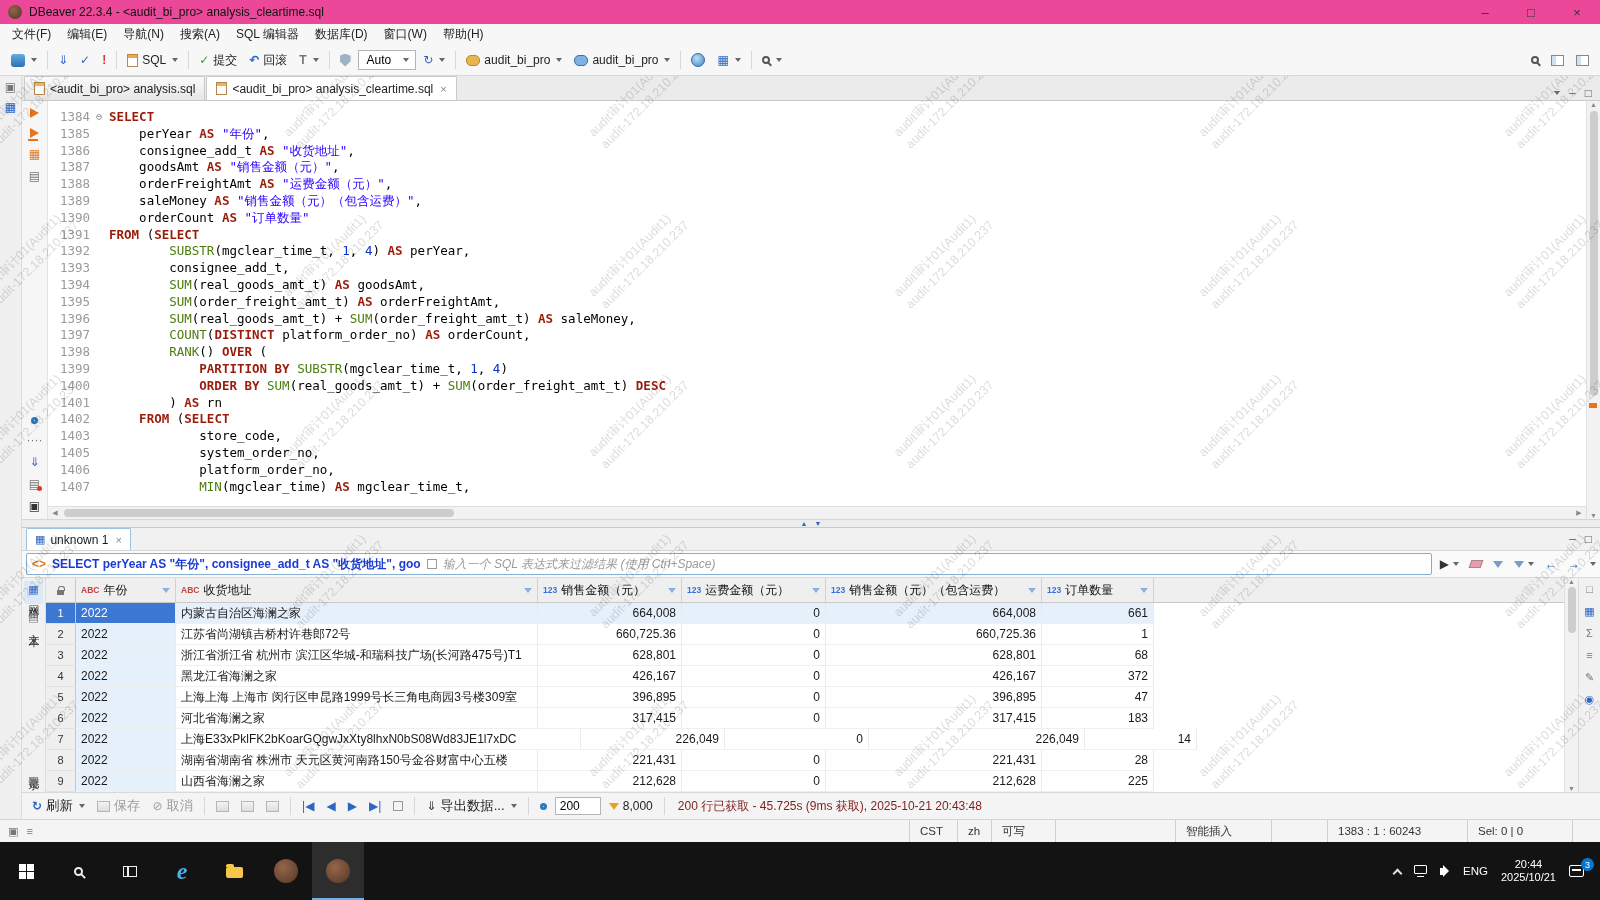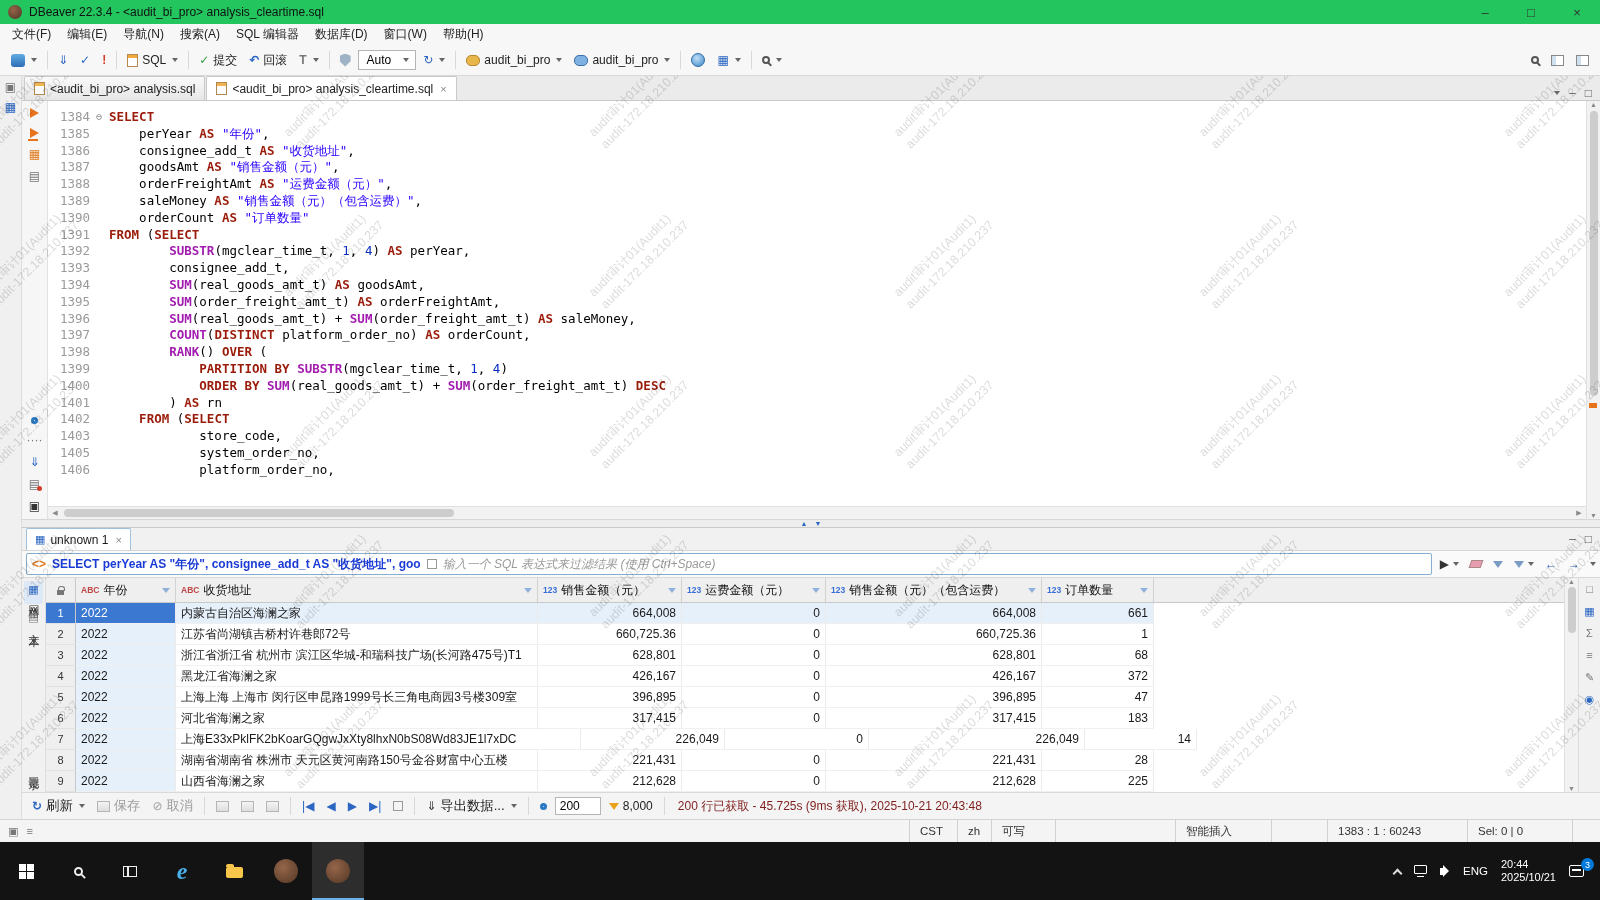--- a/index.html
+++ b/index.html
@@ -2,21 +2,21 @@
 <html><head>
 <meta charset="utf-8">
 <style>
 *{margin:0;padding:0;box-sizing:border-box}
 html,body{width:1600px;height:900px;overflow:hidden}
 body{font-family:"Liberation Sans","DejaVu Sans",sans-serif;font-size:12px;color:#1a1a1a;background:#000}
 button{font-family:inherit;background:none;border:none;cursor:default}
 .screen{width:1600px;height:900px;display:flex;flex-direction:column;overflow:hidden}
 .app{flex:1;display:flex;flex-direction:column;background:#f2f2f2;min-height:0}
 
-.titlebar{height:24px;background:#22c55e;display:flex;align-items:center;padding-left:8px;flex:none}
+.titlebar{height:24px;background:#ec4899;display:flex;align-items:center;padding-left:8px;flex:none}
 .app-icon{width:14px;height:14px;border-radius:50%;background:radial-gradient(circle at 38% 35%,#94664a,#4e3322);margin-right:7px;flex:none}
 .title-text{font-size:12px;color:#111;white-space:nowrap}
 .win-controls{margin-left:auto;display:flex;height:100%}
 .wc{width:46px;display:flex;align-items:center;justify-content:center;font-size:13px;color:#333}
 
 .menubar{height:21px;background:#f7f7f7;display:flex;align-items:center;padding:0 4px;flex:none}
 .mitem{padding:2px 8px;color:#222;white-space:nowrap}
 
 .toolbar{height:31px;background:#f7f7f7;border-bottom:1px solid #d9d9d9;display:flex;align-items:center;padding:0 6px;gap:2px;flex:none;white-space:nowrap}
 .titem{display:flex;align-items:center;gap:4px;padding:3px 5px;font-size:12px;color:#222}
@@ -57,21 +57,21 @@
 .tri-script{position:relative}
 .tri-script::after{content:"";position:absolute;left:-11px;top:6px;width:10px;height:2px;background:#e8731c}
 .docdot{position:relative}
 .docdot::after{content:"";position:absolute;right:-2px;bottom:-1px;width:5px;height:5px;background:#d23c2a;border-radius:50%}
 .editor-main{flex:1;display:flex;flex-direction:column;min-width:0}
 .code-lines{flex:1;overflow:hidden;padding-top:8px}
 .code-line{display:flex;height:16.8px;line-height:16.8px;font-family:"DejaVu Sans Mono","Liberation Mono",monospace;font-size:12.5px;white-space:pre}
 .ln{width:48px;flex:none;text-align:right;color:#9a9a9a;padding-right:6px}
 .fold{width:13px;flex:none;color:#888;font-size:10px}
 .tk-kw{color:#9a1b0a;font-weight:bold}
-.tk-fn{color:#a21caf;font-weight:bold}
+.tk-fn{color:#4d7c0f;font-weight:normal}
 .tk-str{color:#2a00ff}
 .tk-num{color:#0a2fc4}
 .tk-pl{color:#000}
 .hscroll{height:13px;background:#f2f2f2;border-top:1px solid #e0e0e0;display:flex;align-items:center;flex:none}
 .sb-btn{width:14px;text-align:center;font-size:7px;color:#888;flex:none}
 .hthumb{height:8px;background:#cdcdcd;border-radius:4px;width:390px;margin-left:2px}
 .vscroll{width:14px;background:#f2f2f2;border-left:1px solid #e0e0e0;display:flex;flex-direction:column;align-items:center;flex:none;position:relative}
 .vthumb{width:8px;background:#cdcdcd;border-radius:4px;height:285px;margin-top:3px}
 .vmark{position:absolute;right:3px;top:302px;width:8px;height:5px;background:#e8731c}
 .vsb-top{font-size:7px;color:#888}
@@ -144,21 +144,21 @@
 .ic-folder{width:17px;height:11px;background:#f7c64a;border-radius:2px;position:relative;margin-top:3px}
 .ic-folder::before{content:"";position:absolute;top:-3px;left:0;width:8px;height:3px;background:#f7c64a;border-radius:2px 2px 0 0}
 .ic-beaver{width:24px;height:24px;border-radius:50%;background:radial-gradient(circle at 38% 35%,#94664a,#543624)}
 .tb-tray{margin-left:auto;display:flex;align-items:center;gap:13px;padding:0 12px;color:#fff}
 .chev-up{width:7px;height:7px;border-left:2px solid #ddd;border-top:2px solid #ddd;transform:rotate(45deg);margin-top:4px}
 .ic-net{width:13px;height:9px;border:1.5px solid #fff;border-radius:1px;position:relative;margin-bottom:3px}
 .ic-net::after{content:"";position:absolute;left:2px;right:2px;bottom:-4px;height:1.5px;background:#fff}
 .ic-vol{position:relative;width:4px;height:7px;background:#fff;margin-right:6px}
 .ic-vol::before{content:"";position:absolute;left:3px;top:-2.5px;border-top:6px solid transparent;border-bottom:6px solid transparent;border-left:6px solid #fff}
 .tray-lang{font-size:11.5px}
-.clock{display:flex;flex-direction:column;align-items:flex-start;font-size:11px;line-height:13px}
+.clock{display:flex;flex-direction:column;align-items:center;font-size:11px;line-height:13px}
 .notif-wrap{position:relative;display:flex;align-items:center;padding-right:4px}
 .ic-notif{width:15px;height:12px;border:1.5px solid #fff;border-radius:2px;position:relative}
 .ic-notif::after{content:"";position:absolute;left:2px;top:3px;right:2px;height:1.5px;background:#fff}
 .badge{position:absolute;top:-7px;right:-6px;background:#0078d7;color:#fff;border-radius:50%;width:13px;height:13px;font-size:9px;display:flex;align-items:center;justify-content:center}
 
 .wm-overlay{position:absolute;inset:0;pointer-events:none;z-index:60;overflow:hidden}
 .stamp{position:absolute;transform:rotate(-45deg);color:rgba(0,0,0,0.15);font-size:12.5px;line-height:17px;white-space:nowrap}
 </style>
 </head>
 <body>
@@ -324,20 +324,21 @@
                 <div class="code-line"><span class="ln">1396</span><span class="fold"></span><span class="ct"><span class="tk-pl">        </span><span class="tk-fn">SUM</span><span class="tk-pl">(real_goods_amt_t) + </span><span class="tk-fn">SUM</span><span class="tk-pl">(order_freight_amt_t) </span><span class="tk-kw">AS</span><span class="tk-pl"> saleMoney,</span></span></div>
                 <div class="code-line"><span class="ln">1397</span><span class="fold"></span><span class="ct"><span class="tk-pl">        </span><span class="tk-fn">COUNT</span><span class="tk-pl">(</span><span class="tk-kw">DISTINCT</span><span class="tk-pl"> platform_order_no) </span><span class="tk-kw">AS</span><span class="tk-pl"> orderCount,</span></span></div>
                 <div class="code-line"><span class="ln">1398</span><span class="fold"></span><span class="ct"><span class="tk-pl">        </span><span class="tk-fn">RANK</span><span class="tk-pl">() </span><span class="tk-kw">OVER</span><span class="tk-pl"> (</span></span></div>
                 <div class="code-line"><span class="ln">1399</span><span class="fold"></span><span class="ct"><span class="tk-pl">            </span><span class="tk-kw">PARTITION BY</span><span class="tk-pl"> </span><span class="tk-fn">SUBSTR</span><span class="tk-pl">(mgclear_time_t, </span><span class="tk-num">1</span><span class="tk-pl">, </span><span class="tk-num">4</span><span class="tk-pl">)</span></span></div>
                 <div class="code-line"><span class="ln">1400</span><span class="fold"></span><span class="ct"><span class="tk-pl">            </span><span class="tk-kw">ORDER BY</span><span class="tk-pl"> </span><span class="tk-fn">SUM</span><span class="tk-pl">(real_goods_amt_t) + </span><span class="tk-fn">SUM</span><span class="tk-pl">(order_freight_amt_t) </span><span class="tk-kw">DESC</span></span></div>
                 <div class="code-line"><span class="ln">1401</span><span class="fold"></span><span class="ct"><span class="tk-pl">        ) </span><span class="tk-kw">AS</span><span class="tk-pl"> rn</span></span></div>
                 <div class="code-line"><span class="ln">1402</span><span class="fold"></span><span class="ct"><span class="tk-pl">    </span><span class="tk-kw">FROM</span><span class="tk-pl"> (</span><span class="tk-kw">SELECT</span></span></div>
                 <div class="code-line"><span class="ln">1403</span><span class="fold"></span><span class="ct"><span class="tk-pl">            store_code,</span></span></div>
                 <div class="code-line"><span class="ln">1405</span><span class="fold"></span><span class="ct"><span class="tk-pl">            system_order_no,</span></span></div>
                 <div class="code-line"><span class="ln">1406</span><span class="fold"></span><span class="ct"><span class="tk-pl">            platform_order_no,</span></span></div>
+                <div class="code-line"><span class="ln">1407</span><span class="fold"></span><span class="ct"><span class="tk-pl">            </span><span class="tk-fn">MIN</span><span class="tk-pl">(mgclear_time) </span><span class="tk-kw">AS</span><span class="tk-pl"> mgclear_time_t,</span></span></div>
               </div>
             <div class="hscroll">
               <span class="sb-btn">◀</span>
               <span class="hthumb"></span>
               <span class="sb-btn" style="margin-left:auto">▶</span>
             </div>
           </div>
           <div class="vscroll">
             <span class="vsb-top">▲</span>
             <span class="vthumb"></span>

